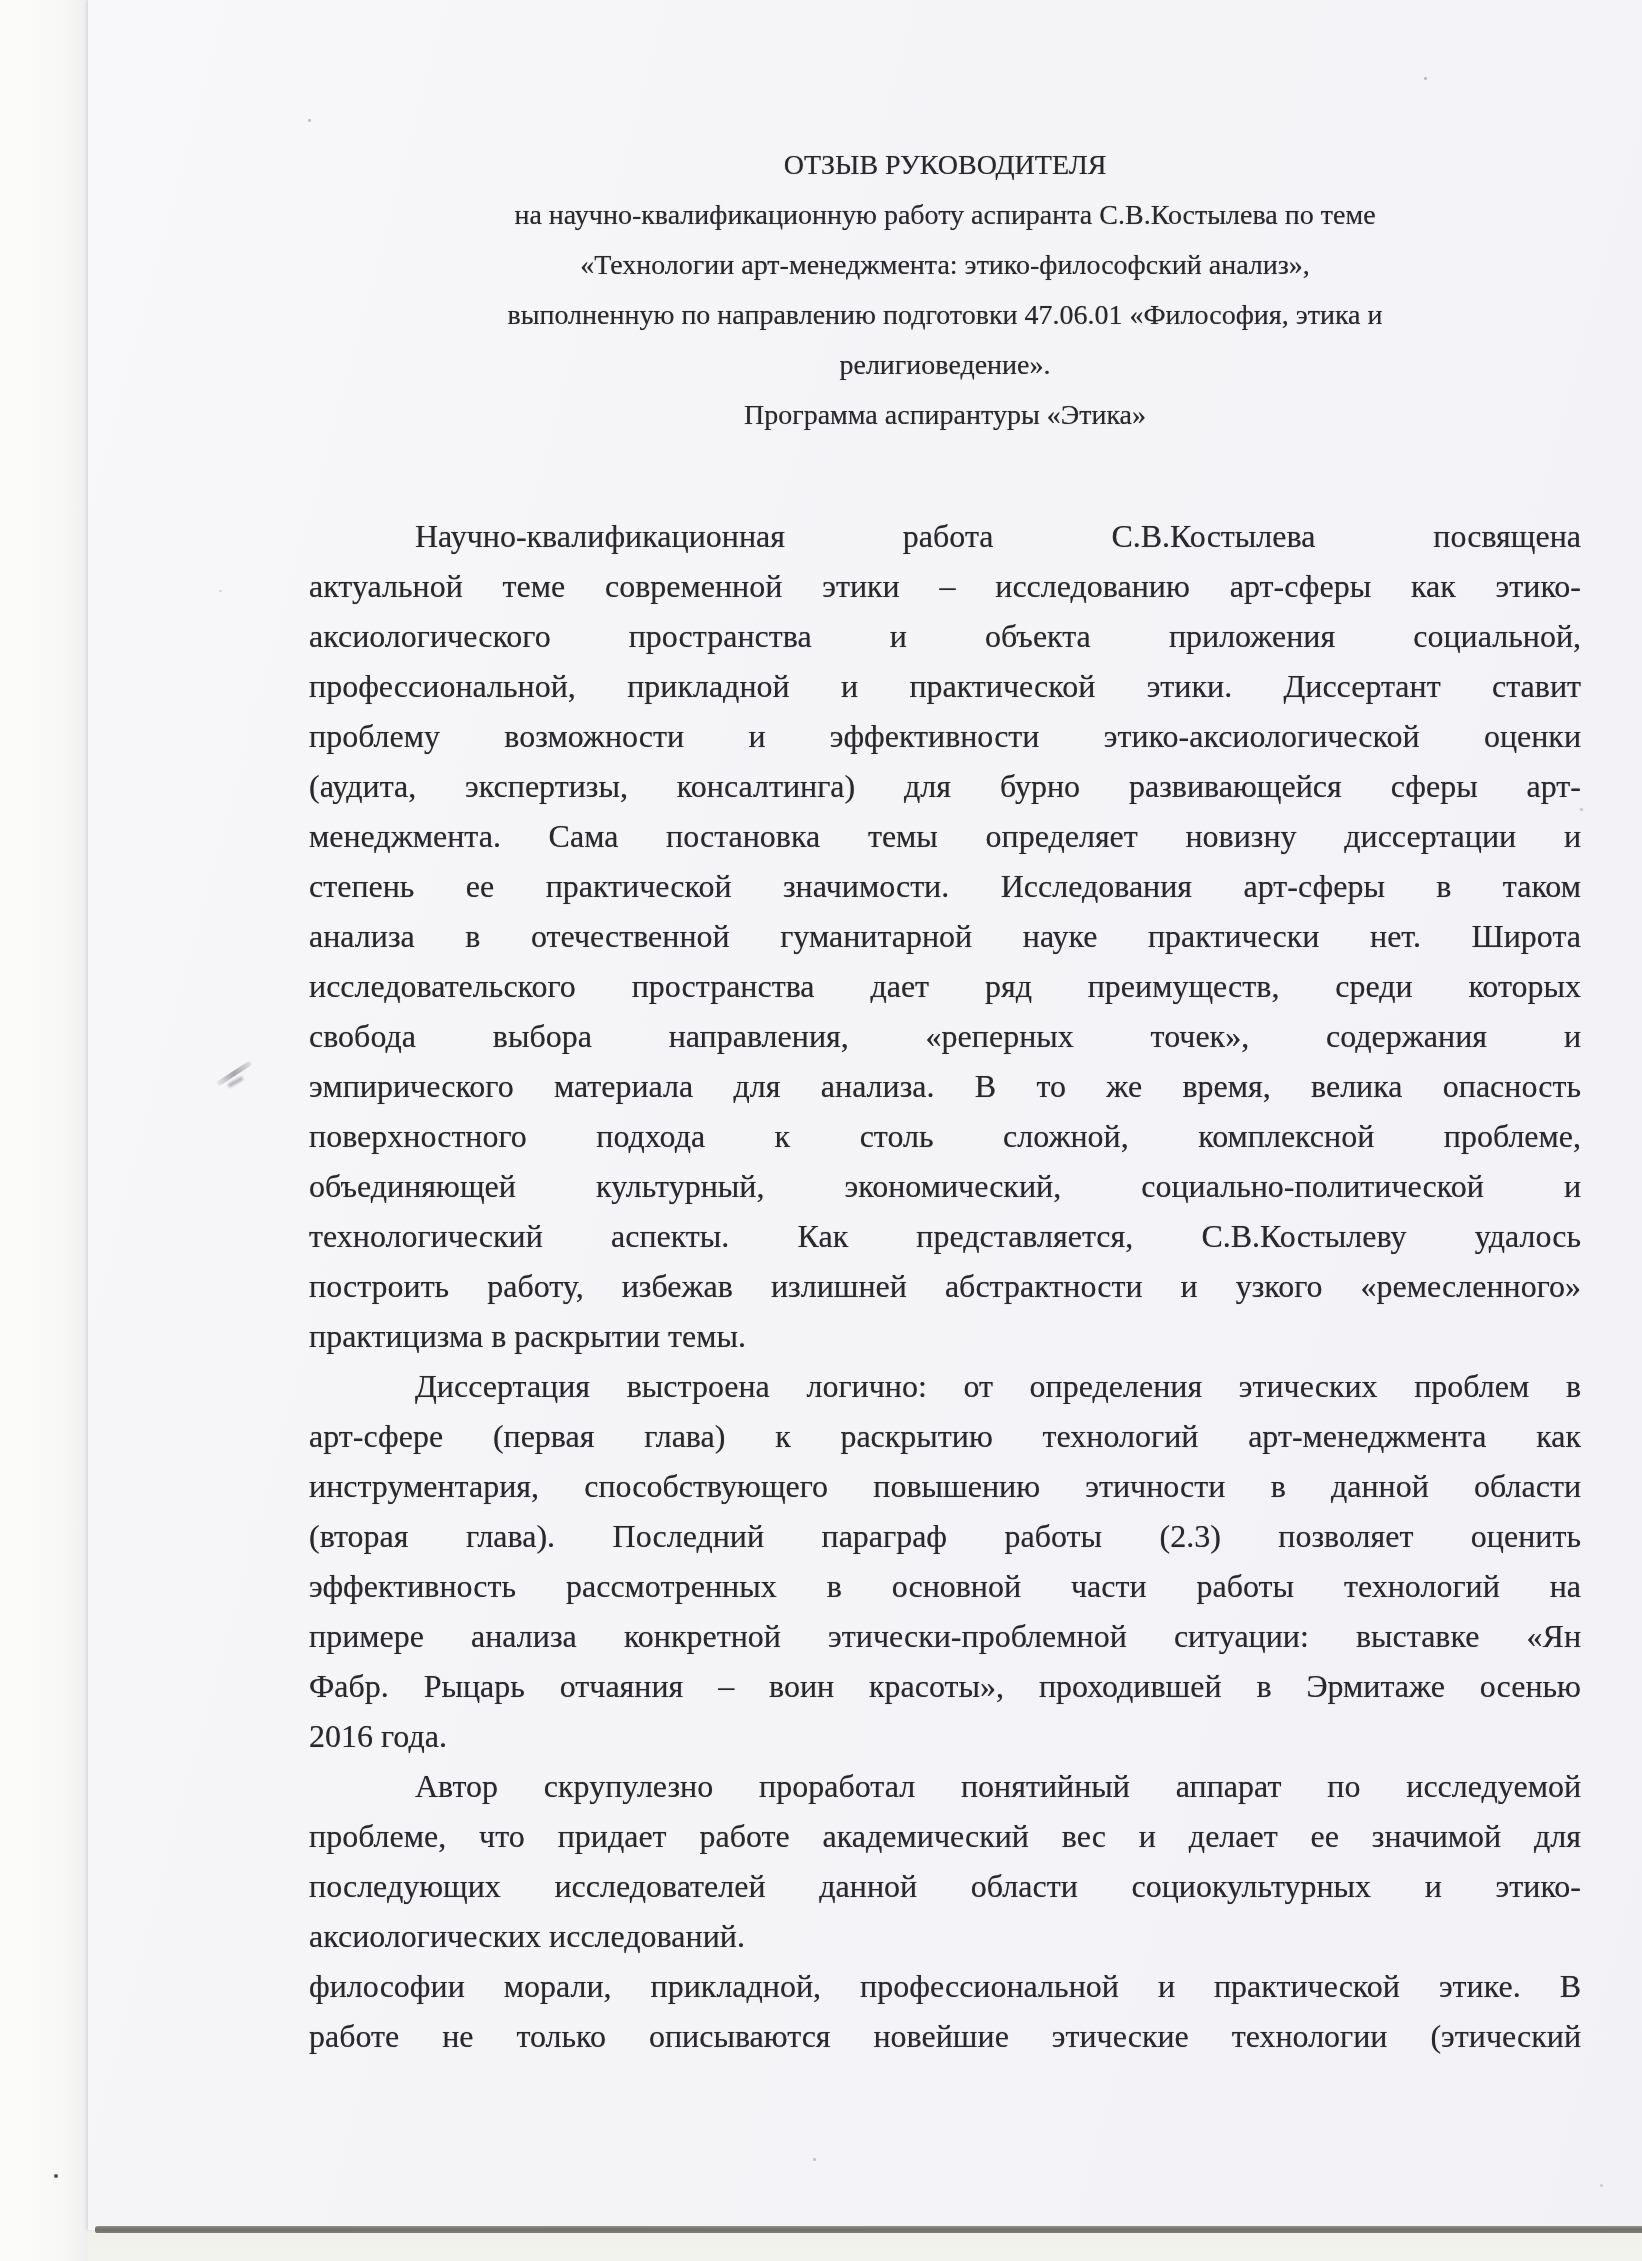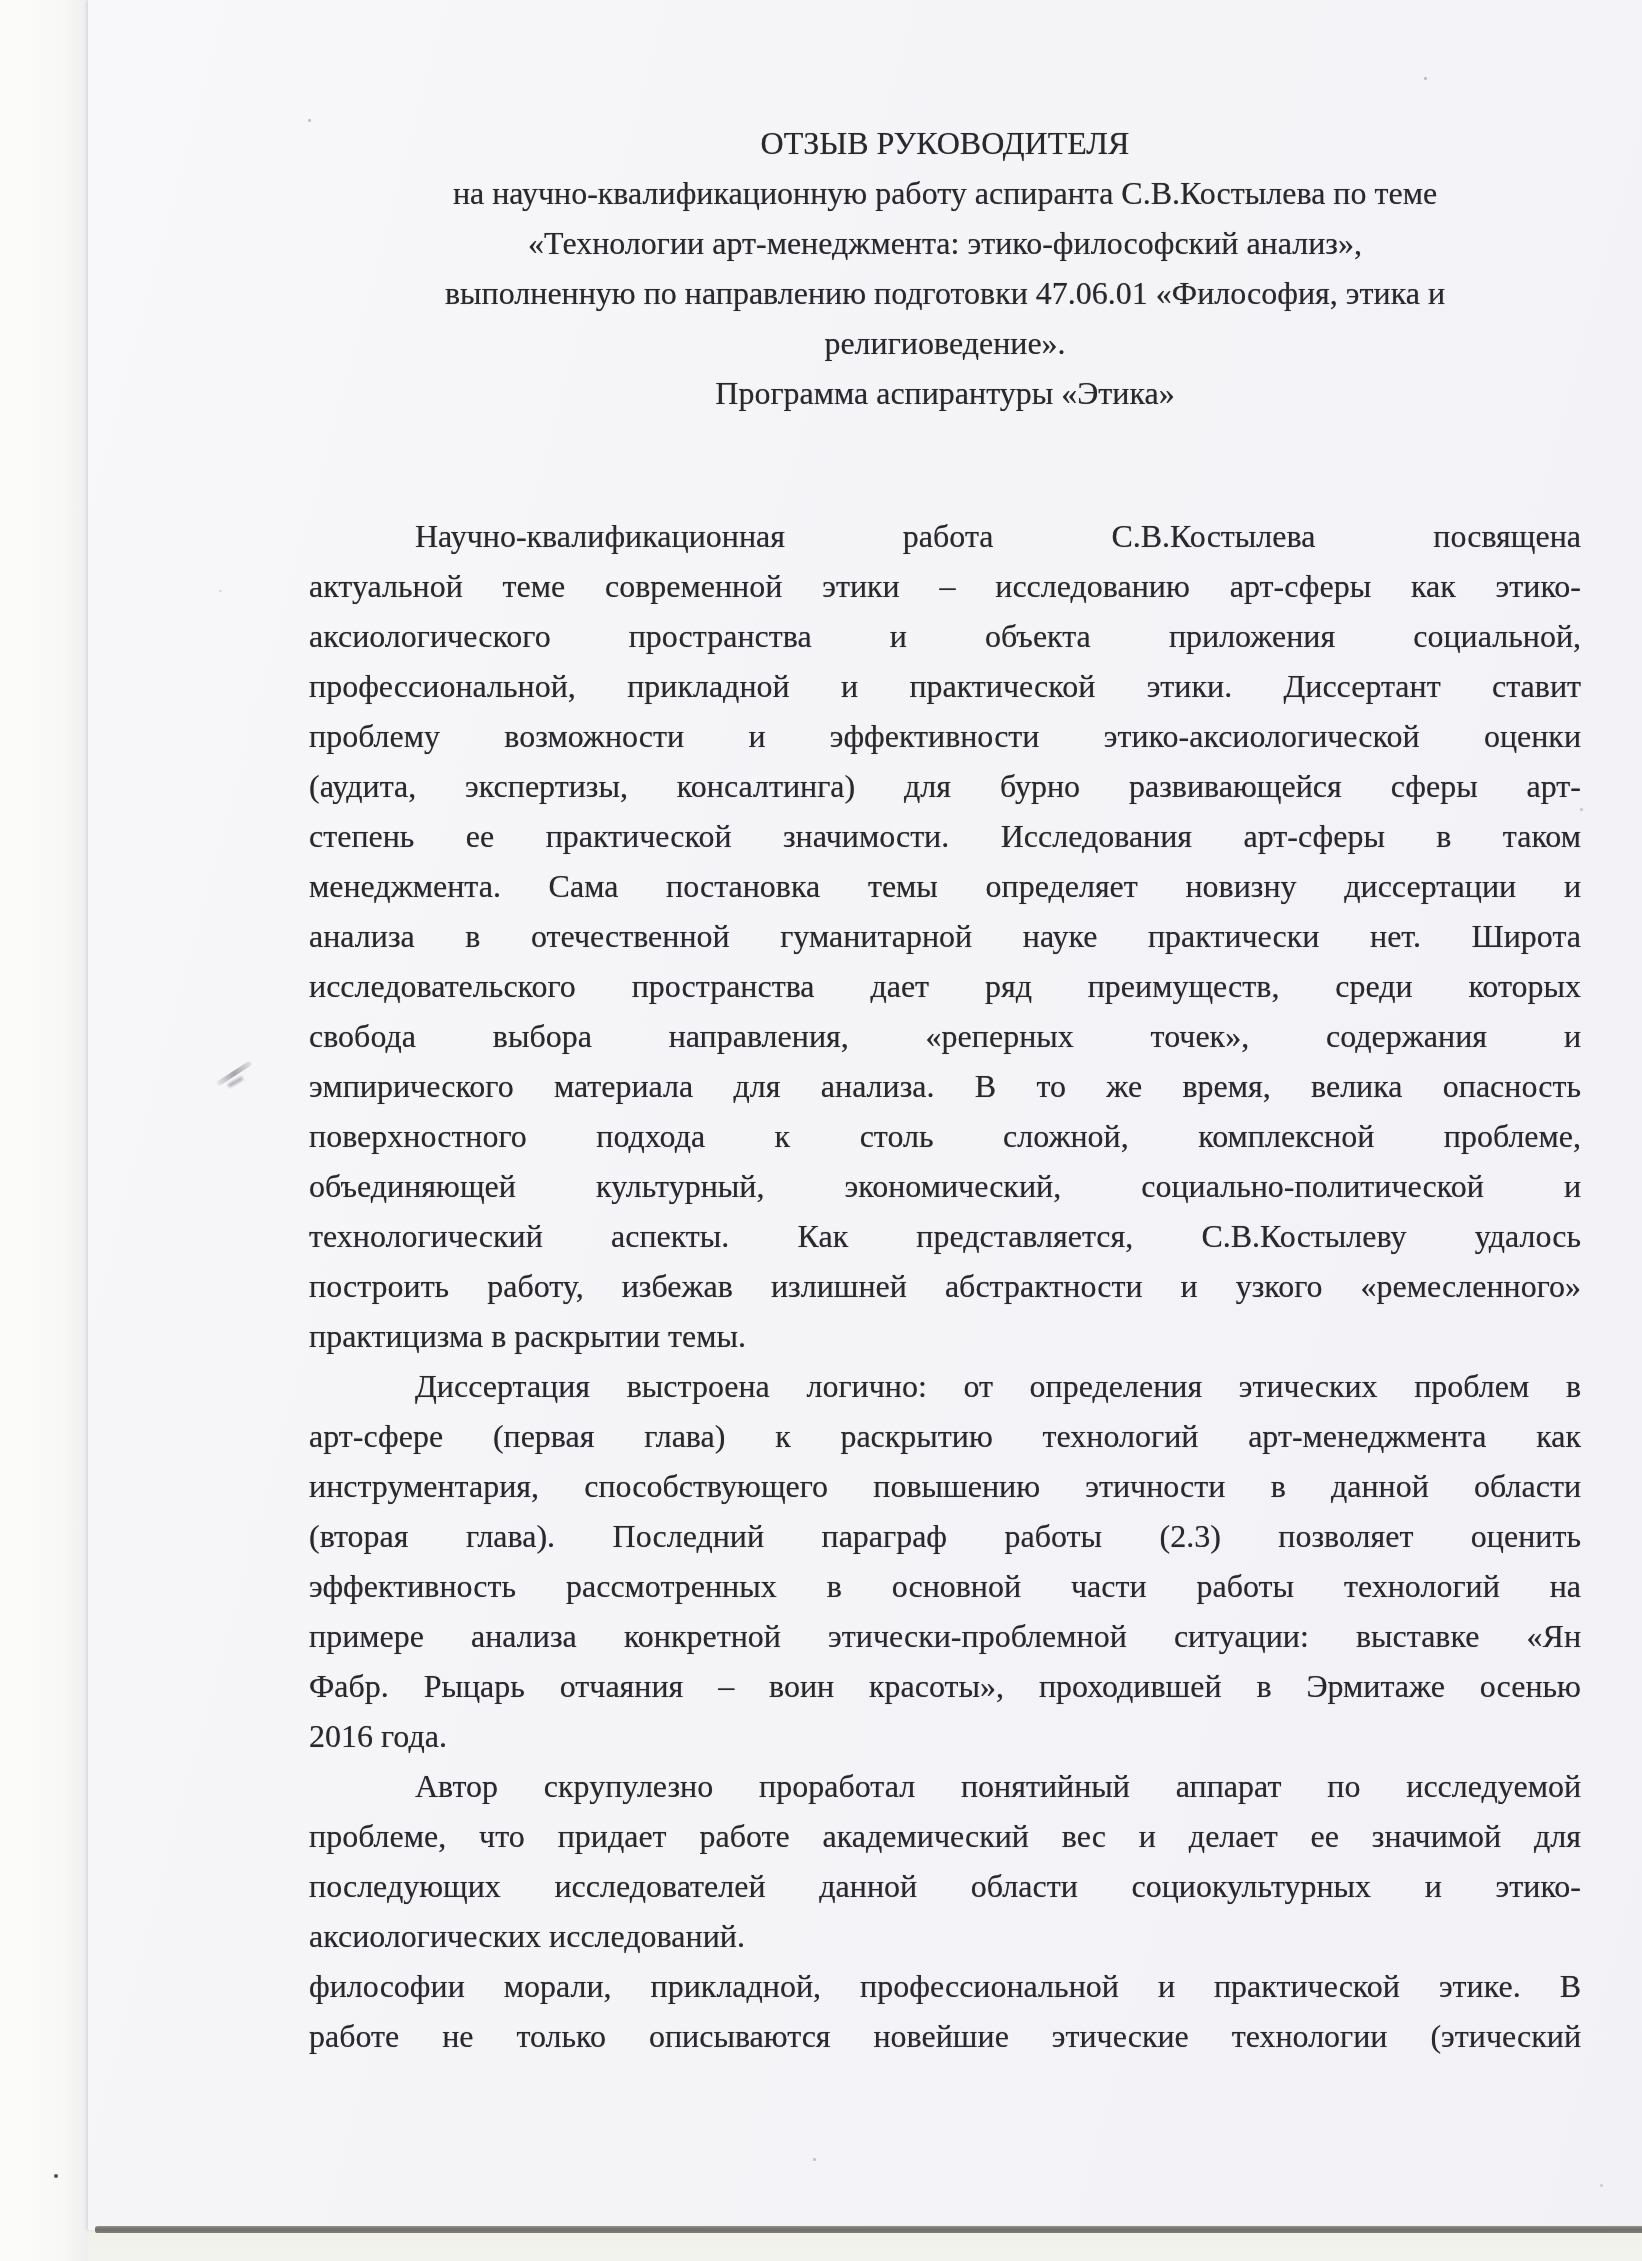--- a/index.html
+++ b/index.html
@@ -32,23 +32,23 @@
     border-radius: 2.6px 0 0 2.6px;
     filter: blur(0.4px);
     opacity: 0.92;
   }
   .below-edge {
     position: absolute; left: 88px; top: 2234px; width: 1555px; height: 28px;
     background: linear-gradient(180deg, #f0f2ea 0%, #f2f3ee 100%);
   }
   
   .header-block {
-    position: absolute; left: 309px; top: 118px; width: 1272px;
+    position: absolute; left: 309px; top: 140px; width: 1272px;
     color: #29282d;
-    font-size: 32px;
+    font-size: 28px;
     text-shadow: 0 0 0.8px rgba(41,40,45,0.55);
   }
   .body-block {
     position: absolute; left: 309px; top: 480px; width: 1272px;
     color: #29282d;
     font-size: 32px;
     text-shadow: 0 0 0.8px rgba(41,40,45,0.55);
     margin-top: 31px;
   }
   .hline { height: 50px; line-height: 50px; text-align: center; white-space: nowrap; }
@@ -98,22 +98,22 @@
       <div class="hline">Программа аспирантуры «Этика»</div>
     </div>
 
   <div class="body-block">
       <div class="bline ind">Научно-квалификационная работа С.В.Костылева посвящена</div>
       <div class="bline">актуальной теме современной этики – исследованию арт-сферы как этико-</div>
       <div class="bline">аксиологического пространства и объекта приложения социальной,</div>
       <div class="bline">профессиональной, прикладной и практической этики. Диссертант ставит</div>
       <div class="bline">проблему возможности и эффективности этико-аксиологической оценки</div>
       <div class="bline">(аудита, экспертизы, консалтинга) для бурно развивающейся сферы арт-</div>
+      <div class="bline">менеджмента. Сама постановка темы определяет новизну диссертации и</div>
       <div class="bline">степень ее практической значимости. Исследования арт-сферы в таком</div>
-      <div class="bline">менеджмента. Сама постановка темы определяет новизну диссертации и</div>
       <div class="bline">анализа в отечественной гуманитарной науке практически нет. Широта</div>
       <div class="bline">исследовательского пространства дает ряд преимуществ, среди которых</div>
       <div class="bline">свобода выбора направления, «реперных точек», содержания и</div>
       <div class="bline">эмпирического материала для анализа. В то же время, велика опасность</div>
       <div class="bline">поверхностного подхода к столь сложной, комплексной проблеме,</div>
       <div class="bline">объединяющей культурный, экономический, социально-политической и</div>
       <div class="bline">технологический аспекты. Как представляется, С.В.Костылеву удалось</div>
       <div class="bline">построить работу, избежав излишней абстрактности и узкого «ремесленного»</div>
       <div class="bline last">практицизма в раскрытии темы.</div>
       <div class="bline ind">Диссертация выстроена логично: от определения этических проблем в</div>

